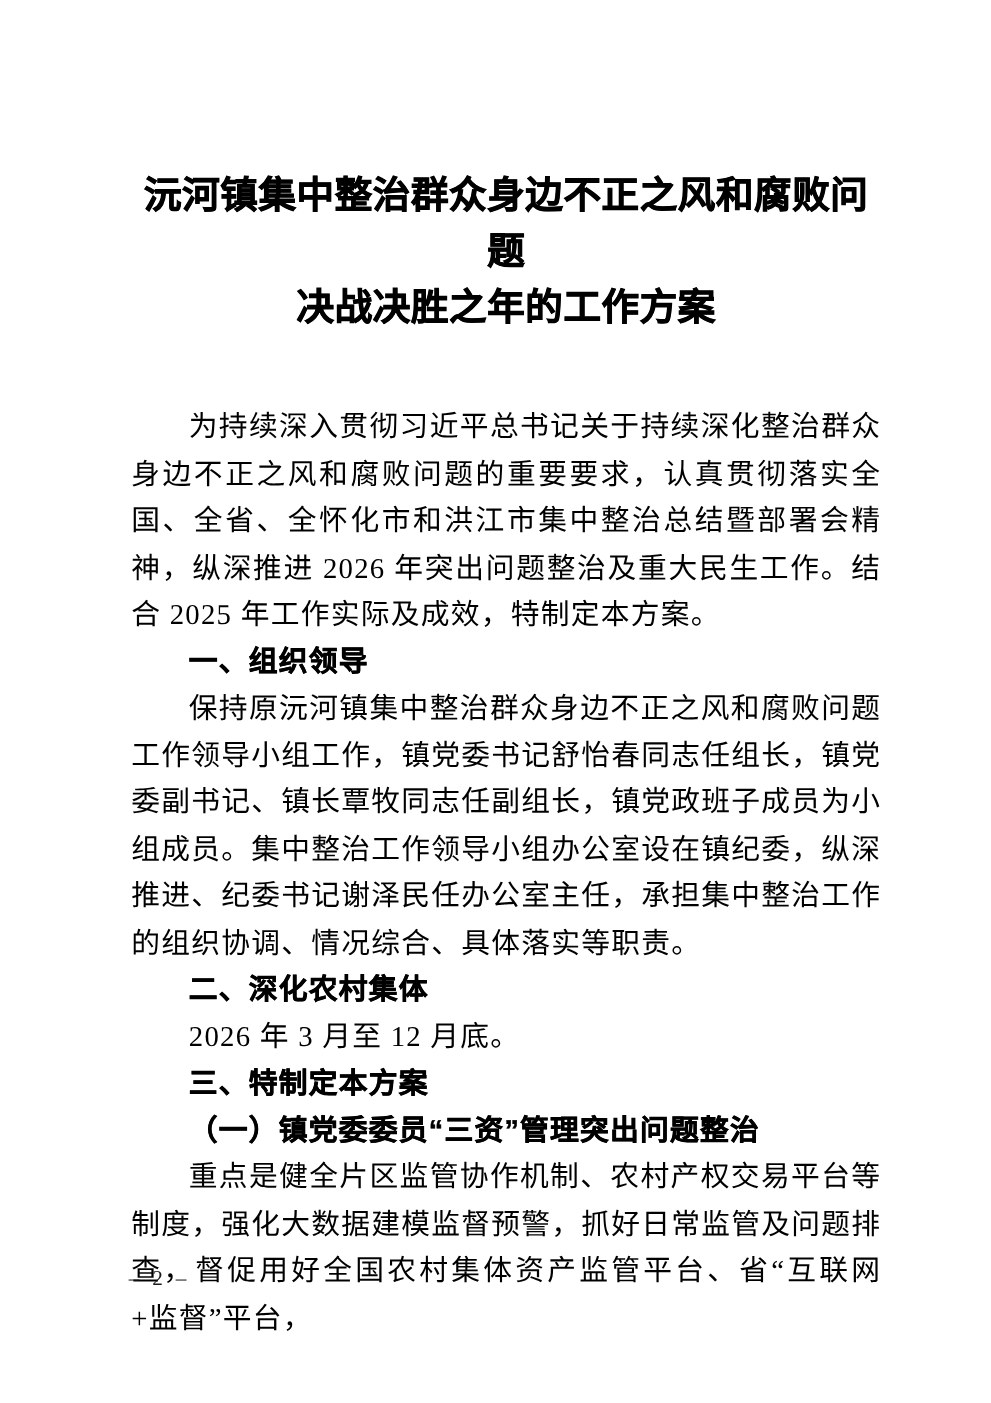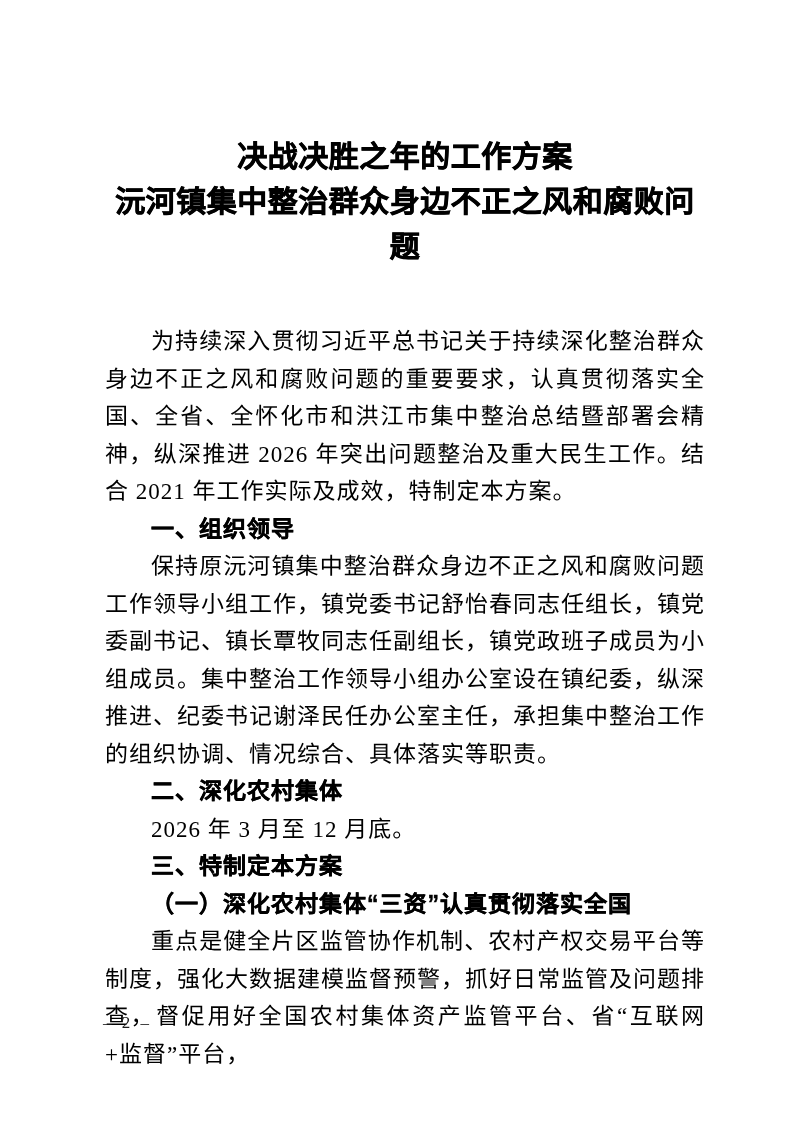--- a/index.html
+++ b/index.html
@@ -62,36 +62,36 @@
     color: #1a1a1a;
   }
 </style>
 </head>
 <body>
 
 <div class="page">
   <div class="content">
 
     <h1 class="doc-title">
+      <div>沅河镇集中整治群众身边不正之风和腐败问题</div>
       <div>决战决胜之年的工作方案</div>
-      <div>沅河镇集中整治群众身边不正之风和腐败问题</div>
     </h1>
 
-    <p class="para">为持续深入贯彻习近平总书记关于持续深化整治群众身边不正之风和腐败问题的重要要求，认真贯彻落实全国、全省、全怀化市和洪江市集中整治总结暨部署会精神，纵深推进 2026 年突出问题整治及重大民生工作。结合 2021 年工作实际及成效，特制定本方案。</p>
+    <p class="para">为持续深入贯彻习近平总书记关于持续深化整治群众身边不正之风和腐败问题的重要要求，认真贯彻落实全国、全省、全怀化市和洪江市集中整治总结暨部署会精神，纵深推进 2026 年突出问题整治及重大民生工作。结合 2025 年工作实际及成效，特制定本方案。</p>
 
     <h2 class="heading">一、组织领导</h2>
 
     <p class="para">保持原沅河镇集中整治群众身边不正之风和腐败问题工作领导小组工作，镇党委书记舒怡春同志任组长，镇党委副书记、镇长覃牧同志任副组长，镇党政班子成员为小组成员。集中整治工作领导小组办公室设在镇纪委，纵深推进、纪委书记谢泽民任办公室主任，承担集中整治工作的组织协调、情况综合、具体落实等职责。</p>
 
     <h2 class="heading">二、深化农村集体</h2>
 
     <p class="para">2026 年 3 月至 12 月底。</p>
 
     <h2 class="heading">三、特制定本方案</h2>
 
-    <h3 class="heading">（一）深化农村集体“三资”认真贯彻落实全国</h3>
+    <h3 class="heading">（一）镇党委委员“三资”管理突出问题整治</h3>
 
     <p class="para">重点是健全片区监管协作机制、农村产权交易平台等制度，强化大数据建模监督预警，抓好日常监管及问题排查，督促用好全国农村集体资产监管平台、省“互联网+监督”平台，</p>
 
   </div>
 
   <div class="footer-page-number">– 2 –</div>
 </div>
 
 </body></html>

